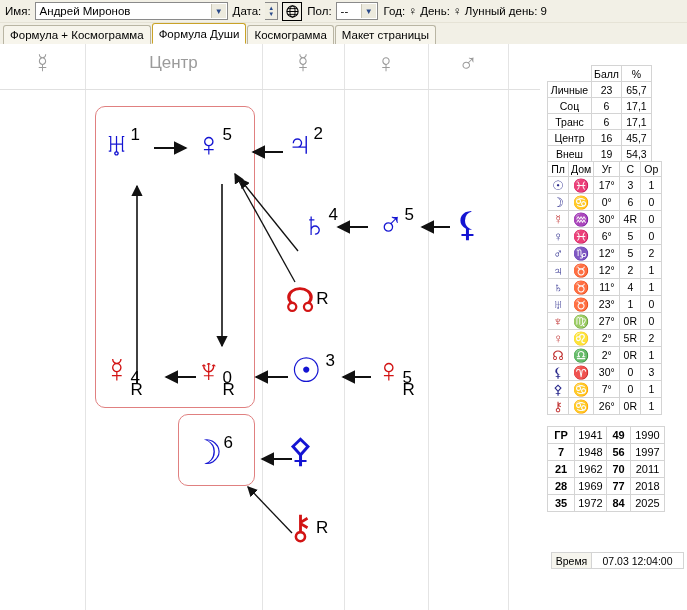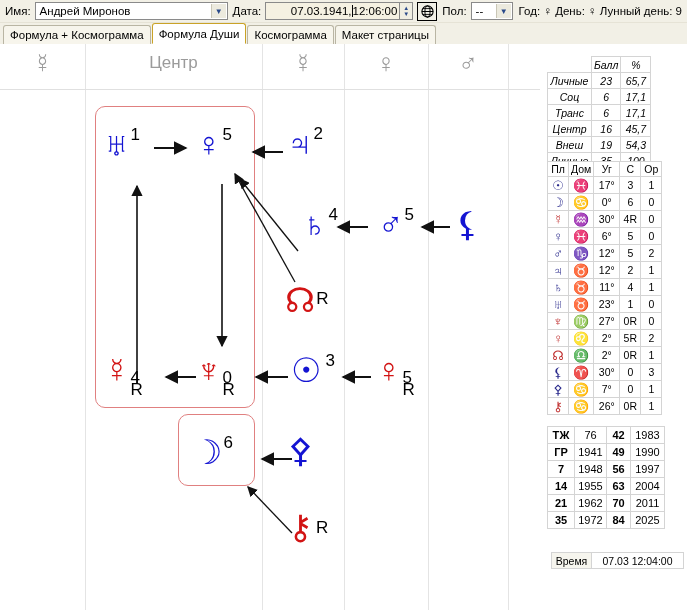--- a/index.html
+++ b/index.html
@@ -172,21 +172,21 @@
   }
   table.grid td, table.grid th {
     border: 1px solid #d4d4d4;
     padding: 0 2px;
     height: 16px;
     text-align: center;
     font-weight: normal;
     background: #ffffff;
     white-space: nowrap;
   }
-  #score-table { position: absolute; left: 7px; top: 12px; font-style: italic; }
+  #score-table { position: absolute; left: 7px; top: 21px; }
   #score-table td.lbl { text-align: center; min-width: 44px; }
   #score-table td.v { min-width: 24px; }
   #score-table td.p { min-width: 30px; }
   #score-table tr.head td { border: none; background: transparent; }
   #score-table tr.head td.hd { border: 1px solid #d4d4d4; }
 
   #planets-table { position: absolute; left: 7px; top: 117px; }
   #planets-table td { height: 17px; }
   #planets-table td.pl { width: 21px; font-size: 13px; line-height: 13px; }
   #planets-table td.dom { width: 24px; font-size: 13px; line-height: 13px; }
@@ -214,25 +214,20 @@
 
 <div id="app">
 
   <div id="toolbar">
     <span class="tb-label">Имя:</span>
     <div class="combo" id="name-combo">
       <span>Андрей Миронов</span>
       <span class="arrow">▼</span>
     </div>
     <span class="tb-label">Дата:</span>
-    <div class="datefield">
-      <span>07.03.1941,</span>
-        <span class="caret"></span>
-        <span>12:06:00</span>
-    </div>
     <div class="spin">
         <span>▲</span>
         <span>▼</span>
       </div>
     <div class="globe-btn">
       <svg width="13" height="13" viewBox="0 0 13 13">
         <circle cx="6.5" cy="6.5" r="5.6" fill="none" stroke="#000" stroke-width="1.1"></circle>
         <ellipse cx="6.5" cy="6.5" rx="2.6" ry="5.6" fill="none" stroke="#000" stroke-width="1"></ellipse>
         <line x1="0.9" y1="6.5" x2="12.1" y2="6.5" stroke="#000" stroke-width="1"></line>
         <line x1="1.8" y1="3.6" x2="11.2" y2="3.6" stroke="#000" stroke-width="0.9"></line>
@@ -535,49 +530,43 @@
         <td class="dom sym-nav">♋</td>
         <td class="ug">26°</td>
         <td class="c">0R</td>
         <td class="op">1</td>
       </tr>
     </tbody>
       </table>
 
     <table class="grid" id="cycles-table">
       <tbody>
-          <tr>
-        <td class="b">ТЖ</td>
-        <td class="y">76</td>
-        <td class="m">42</td>
-        <td class="y2">1983</td>
-      </tr>
       <tr>
         <td class="b">ГР</td>
         <td class="y">1941</td>
         <td class="m">49</td>
         <td class="y2">1990</td>
       </tr>
       <tr>
         <td class="b">7</td>
         <td class="y">1948</td>
         <td class="m">56</td>
         <td class="y2">1997</td>
       </tr>
       <tr>
-        <td class="b">14</td>
-        <td class="y">1955</td>
-        <td class="m">63</td>
-        <td class="y2">2004</td>
-      </tr>
-      <tr>
         <td class="b">21</td>
         <td class="y">1962</td>
         <td class="m">70</td>
         <td class="y2">2011</td>
+      </tr>
+      <tr>
+        <td class="b">28</td>
+        <td class="y">1969</td>
+        <td class="m">77</td>
+        <td class="y2">2018</td>
       </tr>
       <tr>
         <td class="b">35</td>
         <td class="y">1972</td>
         <td class="m">84</td>
         <td class="y2">2025</td>
       </tr>
     </tbody>
       </table>
 

